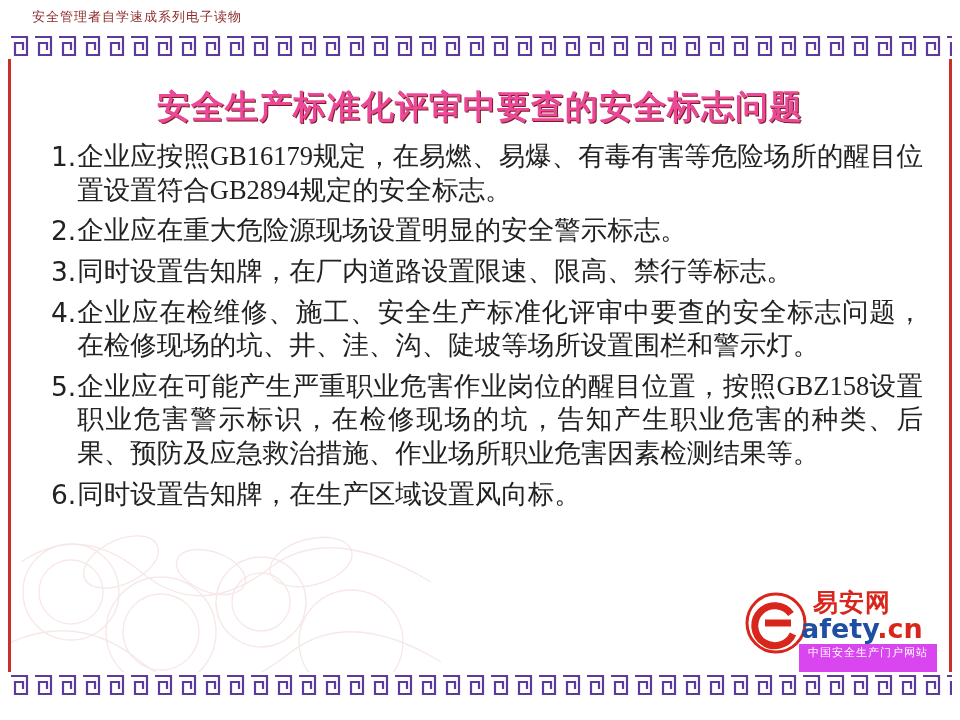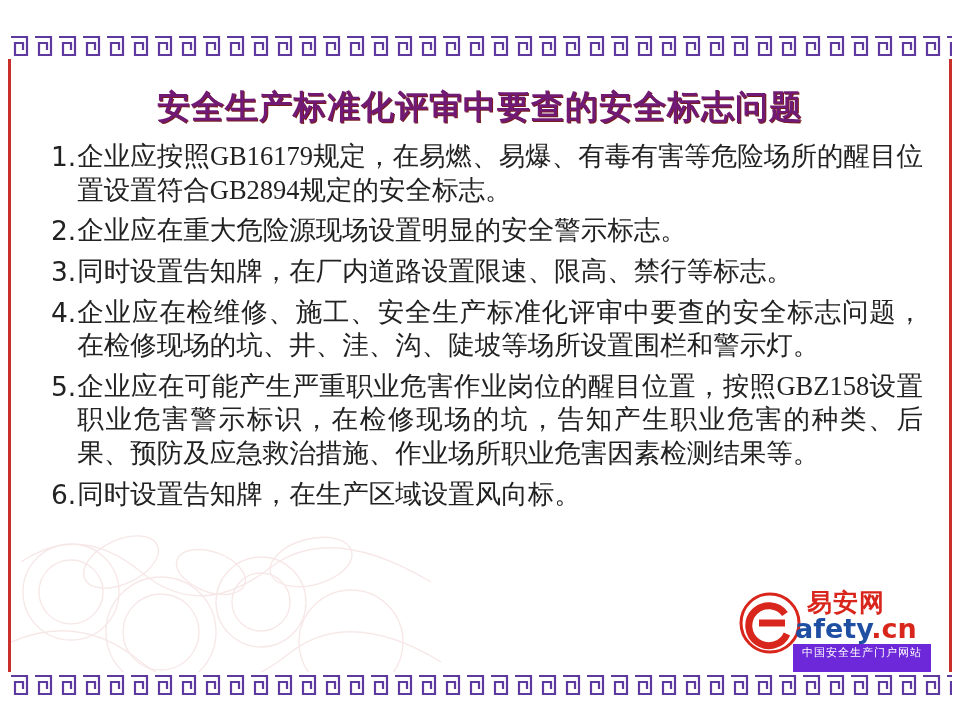--- a/index.html
+++ b/index.html
@@ -80,21 +80,21 @@
     width: 430px;
     height: 230px;
     opacity: 0.32;
     pointer-events: none;
   }
   .title {
     margin: 26px 0 10px 0;
     text-align: center;
     font-size: 33px;
     font-weight: bold;
-    color: #701a75;
+    color: #ec4899;
     letter-spacing: 1px;
     text-shadow: 1px 1px 0 #7a1d1d;
     font-family: "DejaVu Sans", "Liberation Sans", sans-serif;
   }
   .list {
     position: relative;
     margin: 0;
     padding: 0 26px 0 40px;
     list-style: none;
   }
@@ -112,21 +112,21 @@
     padding-right: 1px;
   }
   .item .text {
     flex: 1 1 auto;
     text-align: justify;
     font-family: Liberation Serif, serif;
   }
   
   .logo {
     position: absolute;
-    right: 14px;
+    right: 8px;
     bottom: 8px;
     width: 198px;
     height: 78px;
   }
   .logo-box {
     position: relative;
     width: 198px;
     height: 78px;
   }
   .logo-e {
@@ -156,34 +156,37 @@
     font-family: "DejaVu Sans", "Liberation Sans", sans-serif;
     letter-spacing: 0px;
   }
   .logo-sub .cn { color: #d9261c; }
   .logo-strip {
     position: absolute;
     left: 56px;
     top: 58px;
     width: 138px;
     height: 32px;
-    background: #6d28d9;
+    background: #d946ef;
     color: #ffffff;
     font-size: 11px;
     line-height: 17px;
     text-align: center;
     letter-spacing: 1px;
     font-family: "DejaVu Sans", sans-serif;
   }
 </style>
 </head>
 <body>
 
 <div class="slide">
 
+  <div class="top-banner">
+    <div class="top-banner-text">安全管理者自学速成系列电子读物</div>
+  </div>
 
   <div class="key-row top">
     <svg width="944" height="26">
       <defs>
         <pattern id="gk1" x="0" y="0" width="24" height="26" patternUnits="userSpaceOnUse">
           <g fill="none" stroke="#5e3a9e" stroke-width="2.2">
             <path d="M3 4 h16 v18 h-12 v-12 h8 v7"></path>
           </g>
         </pattern>
       </defs>

